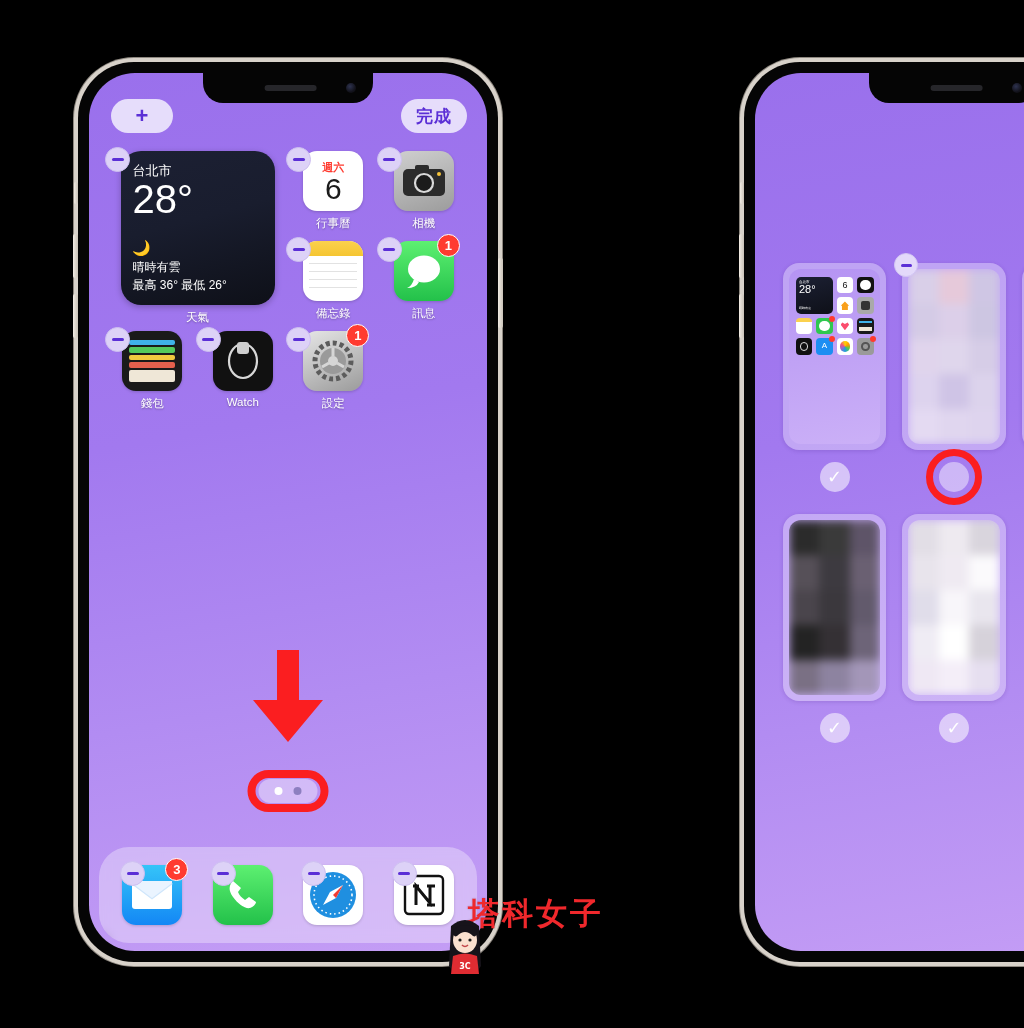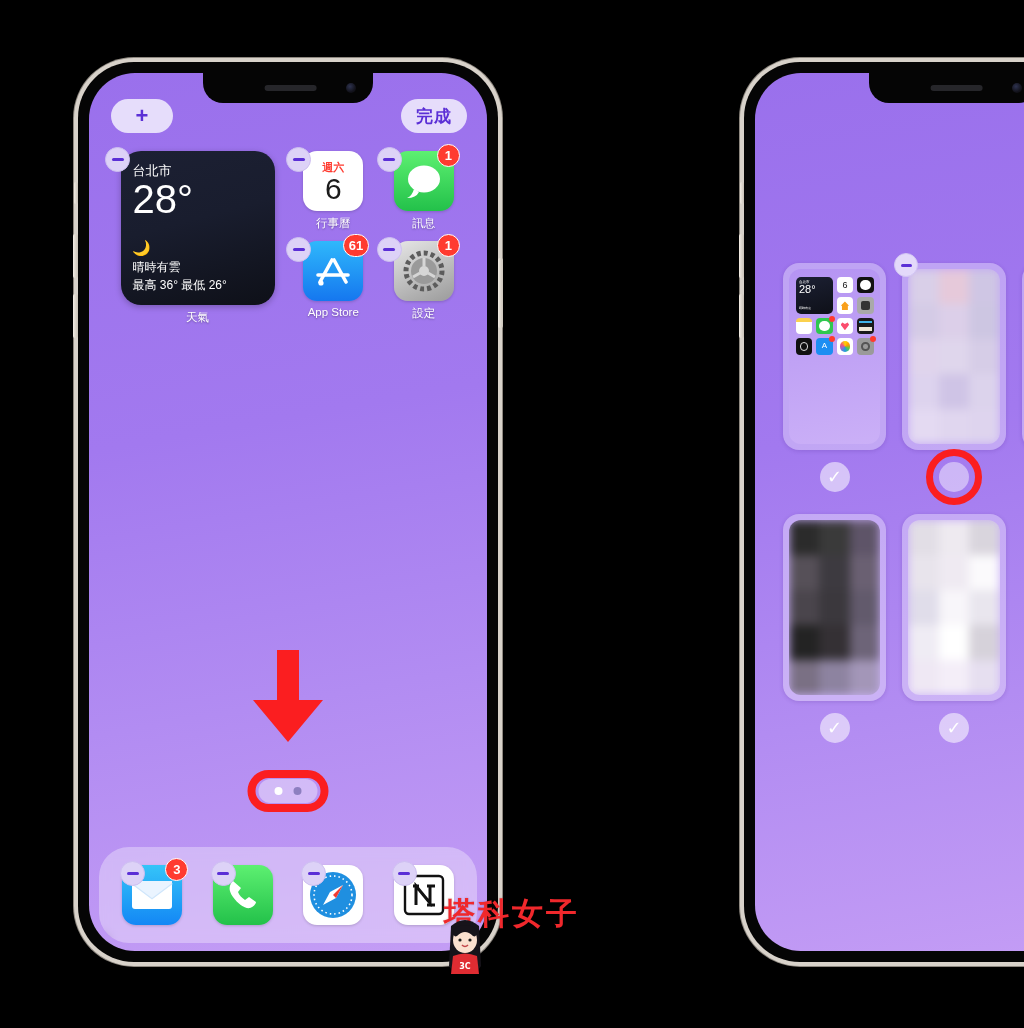--- a/index.html
+++ b/index.html
@@ -197,21 +197,21 @@
   .mini-w .c { font-size: 3.5px; }
   .mini-w .t { font-size: 11px; font-weight: 300; line-height: 1; }
   .mini-w .b { font-size: 3px; margin-top: 12px; line-height: 1.3; }
   .mini-badge { position:absolute; right:-2px; top:-2px; width:6px; height:6px; border-radius:50%; background:#ff3b30; }
 
   .blurpage { position:absolute; inset:0; filter: blur(5px); }
   .bp-grid { display: grid; grid-template-columns: repeat(3,1fr); grid-template-rows: repeat(5,1fr); width:100%; height:100%; }
 
   
   .watermark {
-    position: absolute; left: 444px; top: 893px; z-index: 60;
+    position: absolute; left: 468px; top: 893px; z-index: 60;
     display: flex; align-items: flex-end; gap: 4px;
   }
   .wm-text { color: #f0282c; font-size: 31px; font-weight: bold; letter-spacing: 3px;
              text-shadow: 0 0 2px rgba(0,0,0,.25); font-family: "DejaVu Sans", sans-serif; }
   .avatar { position: absolute; left: 437px; top: 916px; z-index: 61; width: 56px; height: 62px; }
 </style>
 </head>
 <body>
 
 <div class="stage">
@@ -255,56 +255,91 @@
               <div class="icon cal">
                 <div class="cal-day">週六</div>
                 <div class="cal-num">6</div>
               </div>
             </div>
             <div class="label">行事曆</div>
           </div>
 
 
 
-
+          <div class="cell">
+            <div class="minus"></div>
+            <div class="iconwrap">
+              <div class="icon cam-ic">
+                <svg width="46" height="38" viewBox="0 0 46 38" aria-hidden="true">
+                  <rect x="2" y="7" width="42" height="27" rx="5" fill="#2b2b2b"></rect>
+                  <rect x="14" y="3" width="14" height="6" rx="2" fill="#2b2b2b"></rect>
+                  <circle cx="23" cy="21" r="9" fill="#1b1b1b" stroke="#d9d9d9" stroke-width="2.2"></circle>
+                  <circle cx="38" cy="12" r="2" fill="#f5c33a"></circle>
+                </svg>
+              </div>
+            </div>
+            <div class="label">相機</div>
+          </div>
+
+          <div class="cell">
+            <div class="minus"></div>
+            <div class="iconwrap">
+              <div class="icon notes">
+                <div class="notes-top"></div>
+                <div class="notes-line"></div>
+                  <div class="notes-line"></div>
+                <div class="notes-line"></div>
+                  <div class="notes-line"></div>
+              </div>
+            </div>
+            <div class="label">備忘錄</div>
+          </div>
 
           <div class="cell">
             <div class="minus"></div>
             <div class="iconwrap">
               <div class="icon msg">
                 <svg width="42" height="40" viewBox="0 0 42 40" aria-hidden="true">
                   <ellipse cx="21" cy="18" rx="16" ry="13.5" fill="#fff"></ellipse>
                   <path d="M11 28 Q9 35 4 37 Q13 37 16 31 Z" fill="#fff"></path>
                 </svg>
               </div>
               <div class="badge">1</div>
             </div>
             <div class="label">訊息</div>
           </div>
 
 
-
-
           <div class="cell">
             <div class="minus"></div>
             <div class="iconwrap">
-              <div class="icon appstore">
-                <svg width="42" height="38" viewBox="0 0 42 38" aria-hidden="true">
-                  <g stroke="#fff" stroke-width="3.6" stroke-linecap="round" fill="none">
-                    <path d="M8 30 L20 8"></path>
-                      <path d="M34 30 L22 8"></path>
-                      <path d="M6 23 L36 23"></path>
-                  </g>
-                  <circle cx="9" cy="31" r="2.6" fill="#fff"></circle>
+              <div class="icon wallet">
+                <div class="card" style="background:#3fb2e8;position:static;padding:0;box-shadow:none;border-radius:2px;"></div>
+                <div class="card" style="background:#53c95c;position:static;padding:0;box-shadow:none;border-radius:2px;"></div>
+                <div class="card" style="background:#f0c93f;position:static;padding:0;box-shadow:none;border-radius:2px;"></div>
+                <div class="card" style="background:#e4604d;position:static;padding:0;box-shadow:none;border-radius:2px;"></div>
+                <div class="card" style="background:#efe7d7;height:16px;position:static;padding:0;box-shadow:none;border-radius:2px;"></div>
+              </div>
+            </div>
+            <div class="label">錢包</div>
+          </div>
+
+          <div class="cell">
+            <div class="minus"></div>
+            <div class="iconwrap">
+              <div class="icon watch">
+                <svg width="40" height="46" viewBox="0 0 40 46" aria-hidden="true">
+                  <ellipse cx="20" cy="23" rx="14" ry="17" fill="none" stroke="#d8d8d8" stroke-width="2.2"></ellipse>
+                  <rect x="14" y="4" width="12" height="12" rx="3" fill="#cfcfcf"></rect>
                 </svg>
               </div>
-              <div class="badge">61</div>
-            </div>
-            <div class="label">App Store</div>
-          </div>
+            </div>
+            <div class="label">Watch</div>
+          </div>
+
 
 
           <div class="cell">
             <div class="minus"></div>
             <div class="iconwrap">
               <div class="icon settings">
                 <svg width="46" height="46" viewBox="0 0 46 46" aria-hidden="true">
                   <circle cx="23" cy="23" r="18" fill="none" stroke="#5c5c5c" stroke-width="5" stroke-dasharray="4 3"></circle>
                   <circle cx="23" cy="23" r="13" fill="#9a9a9a"></circle>
                   <circle cx="23" cy="23" r="5" fill="#d6d6d6"></circle>

